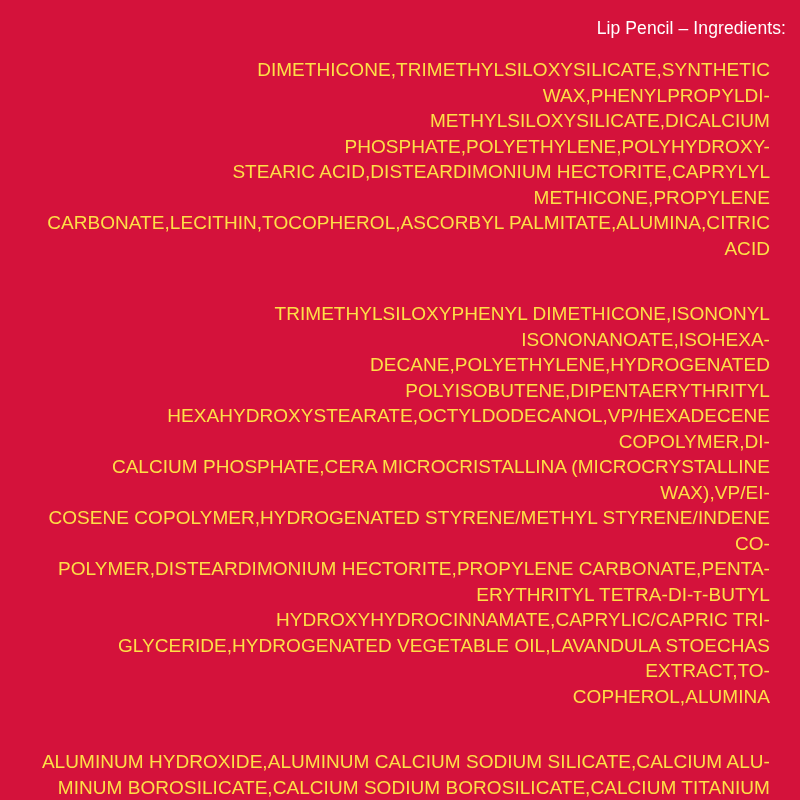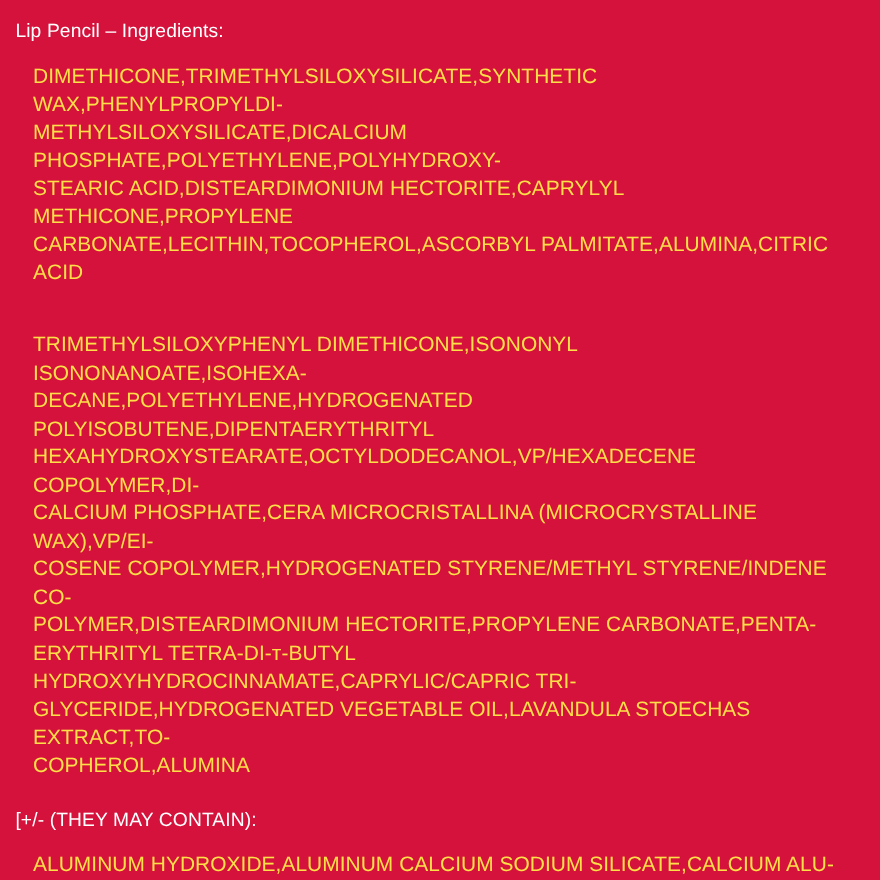--- a/index.html
+++ b/index.html
@@ -16,20 +16,21 @@
   }
   .page {
     box-sizing: border-box;
     width: 800px;
     height: 800px;
     padding: 16px 14px 6px 14px;
     background: #d4123b;
   }
   .block {
     margin: 0 0 14px 0;
+    text-align: right;
   }
   .block:last-child {
     margin-bottom: 0;
   }
   .heading {
     font-size: 17.5px;
     line-height: 25px;
     letter-spacing: 0.1px;
     margin: 0 0 2px 0;
     color: #ffffff;
@@ -78,21 +79,20 @@
 COSENE COPOLYMER,HYDROGENATED STYRENE/METHYL STYRENE/INDENE CO-
 POLYMER,DISTEARDIMONIUM HECTORITE,PROPYLENE CARBONATE,PENTA-
 ERYTHRITYL TETRA-DI-ᴛ-BUTYL HYDROXYHYDROCINNAMATE,CAPRYLIC/CAPRIC TRI-
 GLYCERIDE,HYDROGENATED VEGETABLE OIL,LAVANDULA STOECHAS EXTRACT,TO-
 COPHEROL,ALUMINA</p>
   </div>
 
   <div class="spacer-sm"></div>
 
   <div class="block">
-    <p class="heading">[+/- (THEY MAY CONTAIN):</p>
     <p class="body-text">ALUMINUM HYDROXIDE,ALUMINUM CALCIUM SODIUM SILICATE,CALCIUM ALU-
 MINUM BOROSILICATE,CALCIUM SODIUM BOROSILICATE,CALCIUM TITANIUM
 BOROSILICATE,SILICA,SYNTHETIC FLUORPHLOGOPITE,CI 77019 MICA,CI 77891 (TI-
 TANIUM DIOXIDE),CI 77491, 77492, 77499 (IRON OXIDES) ,CI 75470 (CARMINE),CI
 77163 (BISMUTH OXYCHLORIDE),CI 77861 (TIN OXIDE),CI 15850 (RED 6, RED 6
 LAKE, RED 7, RED 7 LAKE),CI 45380 (RED 21, RED 21 LAKE, RED 22 LAKE),CI 45410
 (RED 27, RED 27  LAKE, RED 28 LAKE),CI 73360 (RED 30, RED 30 LAKE),CI 16035
 (RED 40 LAKE),CI 19140 (YELLOW 5 LAKE),CI 15985 (YELLOW 6 LAKE),CI 47005 (YEL-
 LOW 10 LAKE),CI 42090 (BLUE 1 LAKE),CI 45370 (ORANGE 5)]</p>
   </div>

